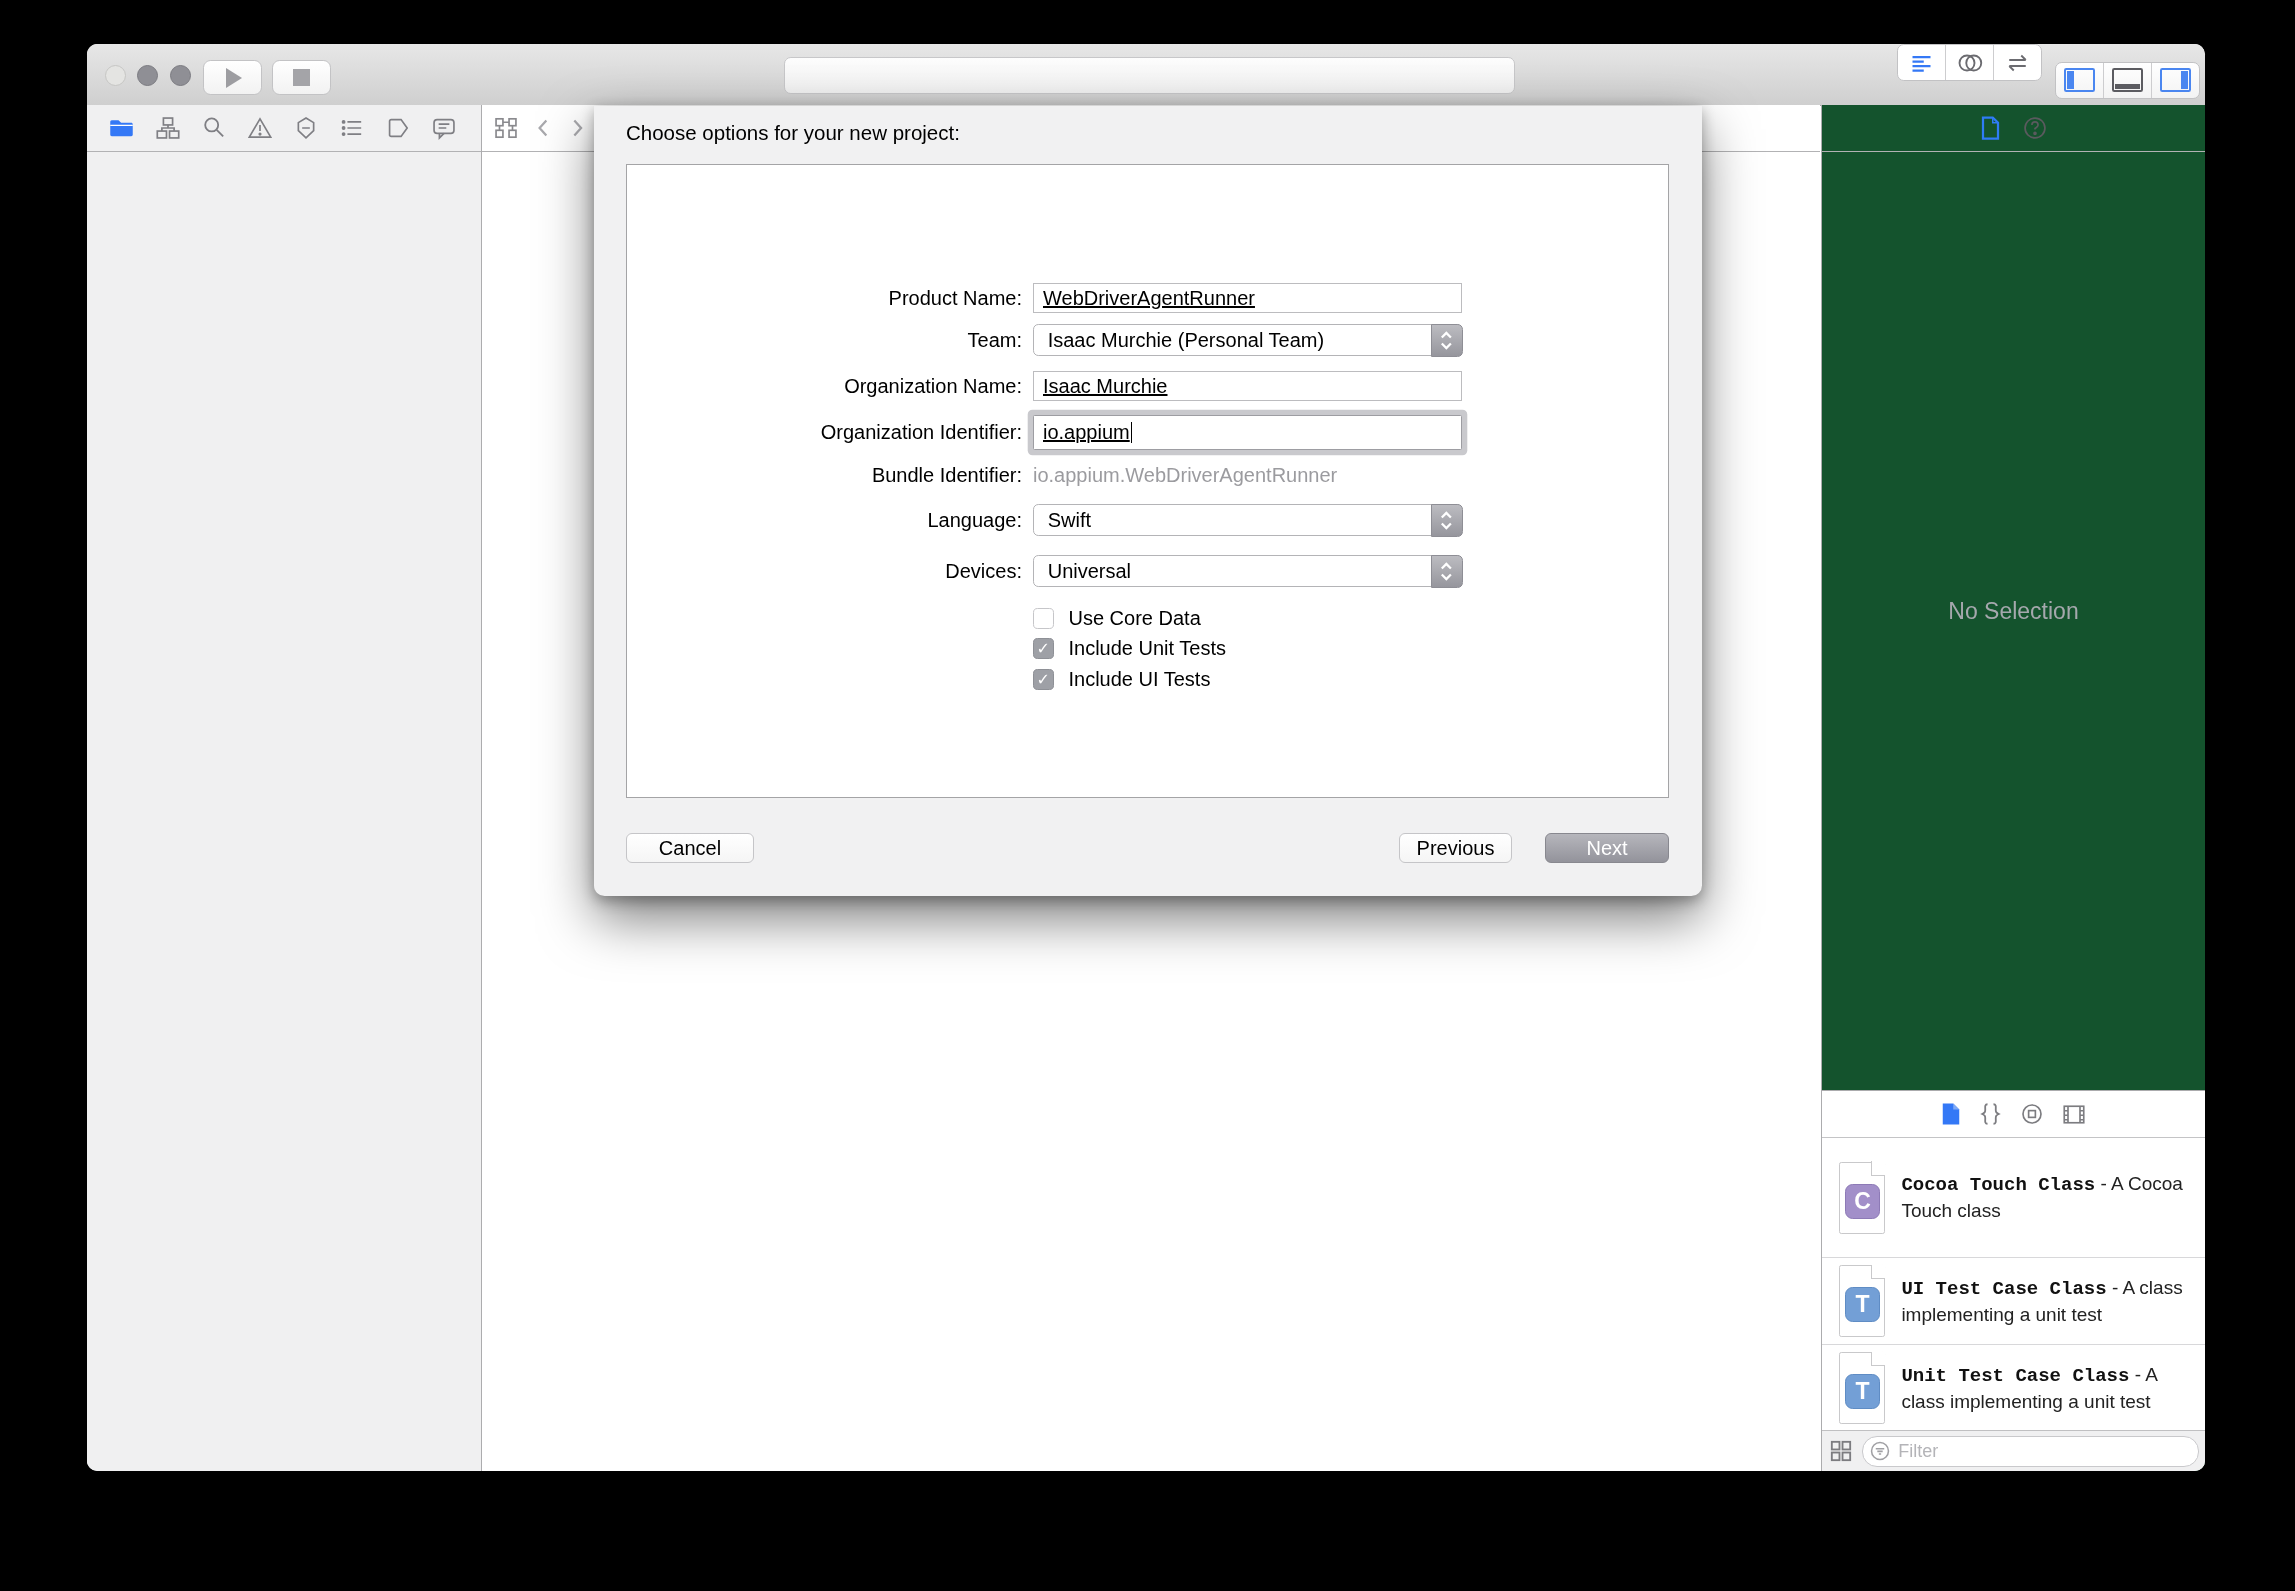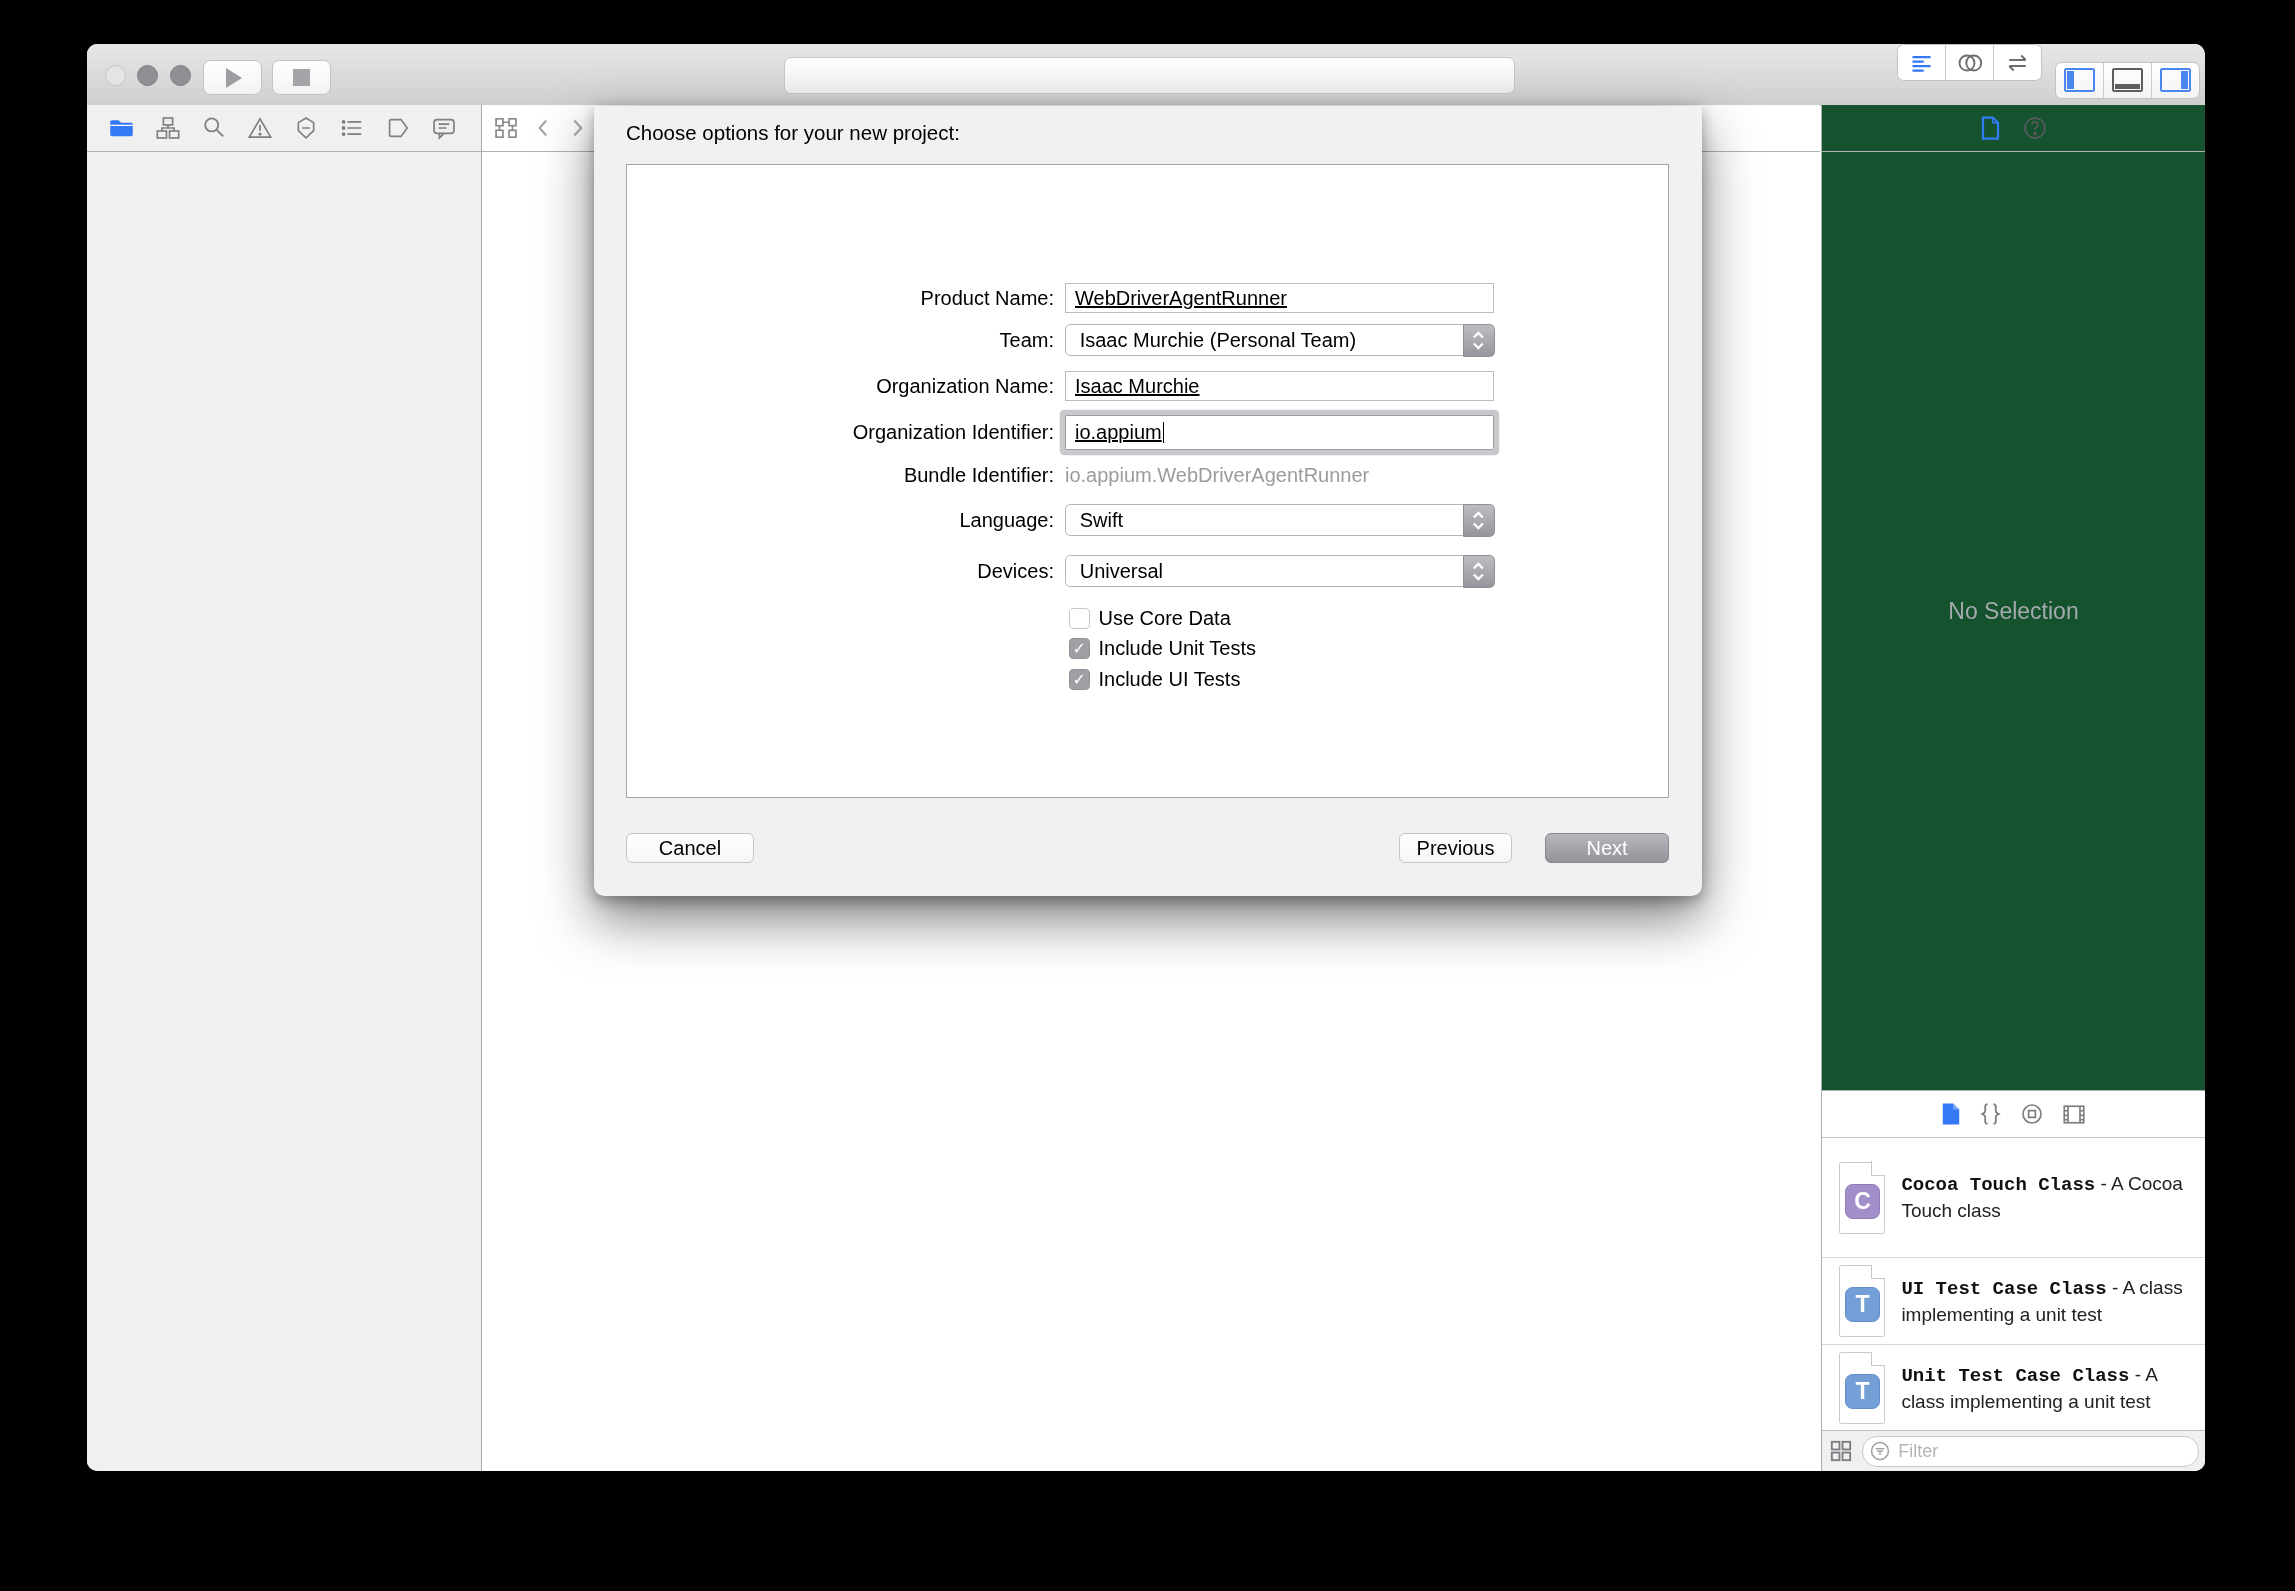--- a/index.html
+++ b/index.html
@@ -65,34 +65,34 @@
   .filter-field{flex:1;height:29px;border:1.5px solid #c9c9cc;border-radius:15px;background:#fff;
                 display:flex;align-items:center;gap:6px;padding:0 7.6px;}
   .filter-field input{border:none;outline:none;flex:1;font-size:18px;color:#444;background:transparent;
                       font-family:"Liberation Sans",sans-serif;}
   .filter-field input::placeholder{color:#b4b4b8;}
   
   .sheet{position:absolute;left:594px;top:106px;width:1108px;height:790px;background:#f1f1f2;
          border-radius:0 0 10.6px 10.6px;box-shadow:0 23px 53px rgba(0,0,0,.5),0 4.6px 13.7px rgba(0,0,0,.3);z-index:5;}
   .sheet-title{position:absolute;left:32px;top:15px;font-size:20.5px;color:#000;}
   .groupbox{position:absolute;left:32px;top:58px;width:1041px;height:632px;background:#fff;border:1.5px solid #a4a4a6;}
-  .frow{position:absolute;left:0;width:100%;display:flex;align-items:center;margin-left:32px;}
+  .frow{position:absolute;left:0;width:100%;display:flex;align-items:center;}
   .flabel{position:absolute;left:0;width:395px;text-align:right;font-size:20px;color:#000;}
   .fwrap{position:absolute;left:406px;width:429px;box-sizing:border-box;}
   .tfield{height:30px;background:#fff;border:1.5px solid #bcbcbf;display:flex;align-items:center;
           padding:0 9px;font-size:20px;color:#000;box-sizing:border-box;text-decoration:underline;}
   .tfield.focused{border:1.5px solid #9d9da2;box-shadow:0 0 0 5.3px #c9c9cd;border-radius:1.5px;}
   .caret{display:inline-block;width:1.5px;height:21px;background:#000;margin-left:0.8px;}
   .static-val{font-size:20px;color:#9b9b9f;}
   .popup{height:32px;border:1.5px solid #b4b4b7;border-radius:5.3px;background:#fff;position:relative;
          display:flex;align-items:center;padding:0 46px 0 13.7px;font-size:20px;color:#000;box-sizing:border-box;}
   .stepper{position:absolute;right:-1.5px;top:-1.5px;bottom:-1.5px;width:32px;border-radius:0 5.3px 5.3px 0;
            background:linear-gradient(#bcbcc1,#96969d);border:1.5px solid #8e8e95;
            display:flex;flex-direction:column;align-items:center;justify-content:center;box-sizing:border-box;}
-  .cbrow{position:absolute;left:406px;display:flex;align-items:center;gap:9px;height:23px;margin-left:36px;}
+  .cbrow{position:absolute;left:406px;display:flex;align-items:center;gap:15px;height:23px;}
   .cbox{width:20.5px;height:20.5px;border-radius:4.6px;background:#fff;border:1.5px solid #c6c6c9;box-sizing:border-box;
         display:flex;align-items:center;justify-content:center;font-size:16px;color:#fff;}
   .cbox.checked{background:#9ea0a6;border-color:#8e9096;}
   .cblabel{font-size:20px;color:#000;}
   .btn{position:absolute;top:727px;height:30px;border-radius:6px;font-size:20px;
        display:flex;align-items:center;justify-content:center;box-sizing:border-box;}
   .btn.plain{background:linear-gradient(#ffffff,#f5f5f5);border:1.5px solid #c5c5c8;color:#000;}
   .btn.default{background:linear-gradient(#b6b6bc,#93939b);border:1.5px solid #88888f;color:#fff;}
   svg{display:block;}
 </style>

